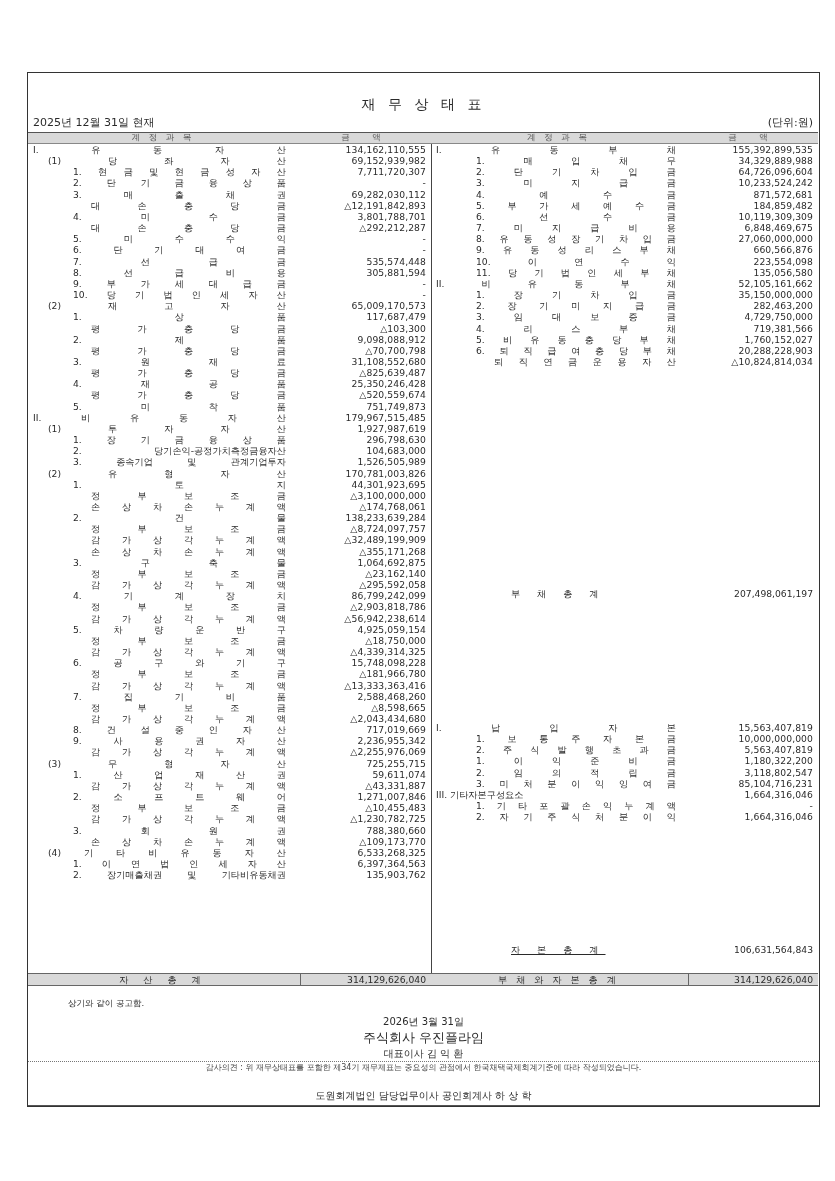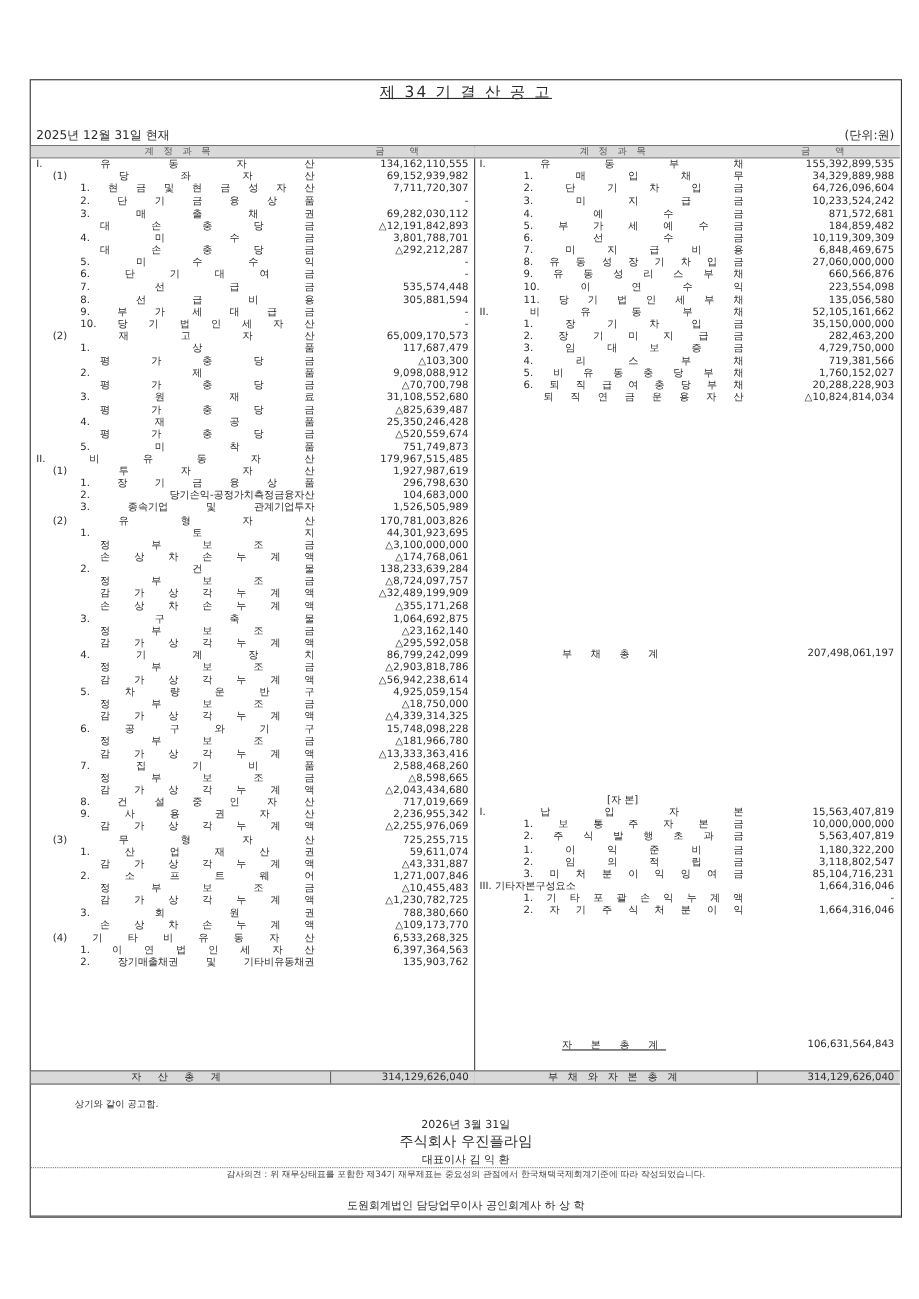--- a/index.html
+++ b/index.html
@@ -37,21 +37,21 @@
   .f-ceo { position: absolute; left: 0; right: 0; top: 62px; text-align: center; font-size: 10px; }
   .f-line1 { position: absolute; left: 0; right: 0; top: 76px; border-top: 1px dotted #777; }
   .f-audit { position: absolute; left: 0; right: 0; top: 77px; text-align: center; font-size: 8px; color: #444; }
   .f-auditor { position: absolute; left: 0; right: 0; top: 104px; text-align: center; font-size: 10px; }
   .f-line2 { position: absolute; left: 0; right: 0; top: 120px; border-top: 1px solid #555; }
 </style>
 </head>
 <body>
 
 <div class="frame">
-  <div class="title1"><span>제 34 기 결 산 공 고</span></div>
+  <div class="title2">재 무 상 태 표</div>
   <div class="asof">2025년 12월 31일 현재</div>
   <div class="unit">(단위:원)</div>
 
   <div class="tables">
     <div class="col left">
       <div class="hdr">
         <span class="h1">계 정 과 목</span>
         <span class="h2">금 액</span>
       </div>
       <div class="rows" id="assets-rows">
@@ -985,23 +985,20 @@
               <span>용</span>
               <span>자</span>
               <span>산</span>
             </span>
             <span class="amt">△10,824,814,034</span>
           </div>
         </div>
       <div class="subtotal" style="left:80px; top:455px;"><span style="letter-spacing:7px">부 채 총 계</span></div>
       <div class="subtotal" style="right:5px; top:455px;">207,498,061,197</div>
       <div class="rows" id="equity-rows" style="position:absolute; left:0; right:0; top:589px;">
-          <div class="row center">
-            <span class="lbl" style="left: 60px; width: 150px;">[자          본]</span>
-          </div>
           <div class="row">
             <span class="lbl" style="left: 5px; width: 240px;">
               <span>I.</span>
               <span>납</span>
               <span>입</span>
               <span>자</span>
               <span>본</span>
             </span>
             <span class="amt">15,563,407,819</span>
           </div>

